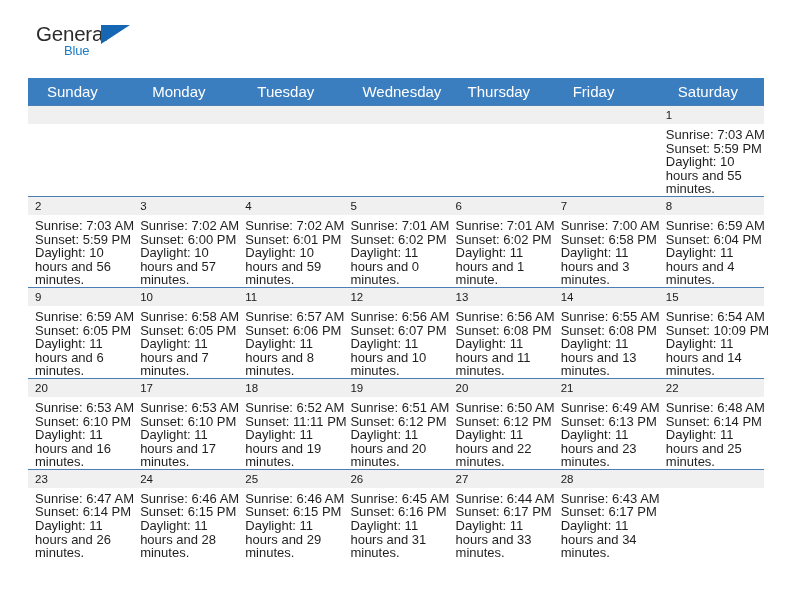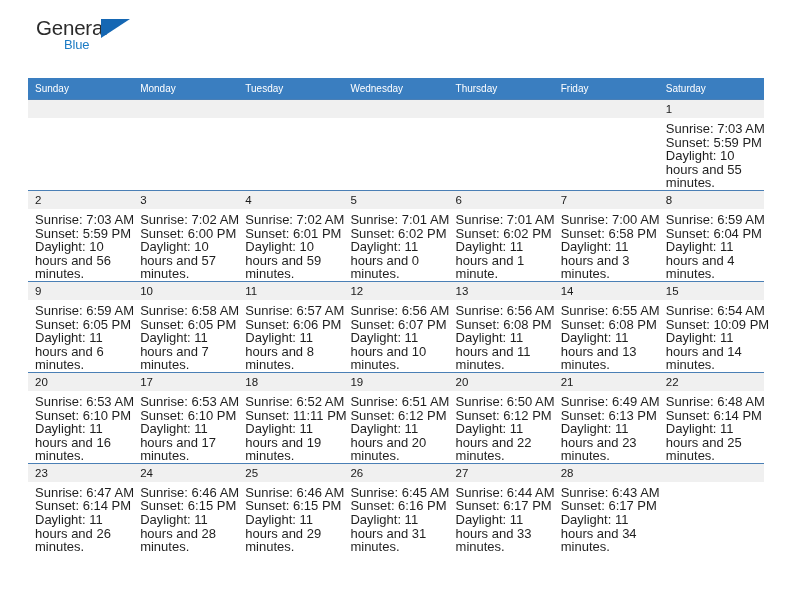--- a/index.html
+++ b/index.html
@@ -22,21 +22,21 @@
     position: relative;
     padding: 0 28px;
   }
 
   
   .masthead {
     display: flex;
     align-items: flex-start;
     justify-content: space-between;
     height: 72px;
-    padding-top: 18px;
+    padding-top: 24px;
   }
 
   .logo {
     position: relative;
     width: 110px;
     height: 48px;
     line-height: 1;
     user-select: none;
   }
   .logo-general {
@@ -89,23 +89,23 @@
   .calendar {
     width: 736px;
     border-collapse: collapse;
     table-layout: fixed;
     margin-top: 6px;
   }
   .calendar th {
     background: #3a7ec0;
     color: #ffffff;
     font-weight: normal;
-    font-size: 10px;
+    font-size: 15px;
     text-align: left;
-    padding: 5px 0 5px 7px;
+    padding: 5px 0 5px 19px;
     height: 21px;
     border: none;
     margin-left: 31px;
   }
   .calendar td {
     vertical-align: top;
     width: 105.14px;
     height: 90px;
     padding: 0;
     border-top: 1px solid #4a7fb5;

